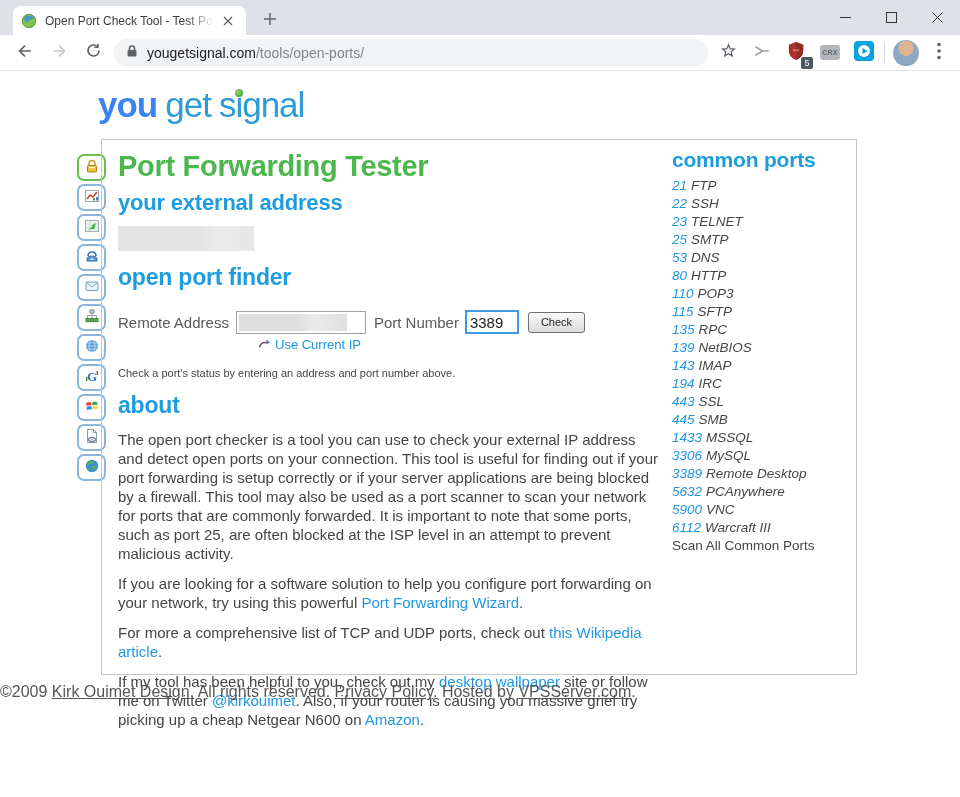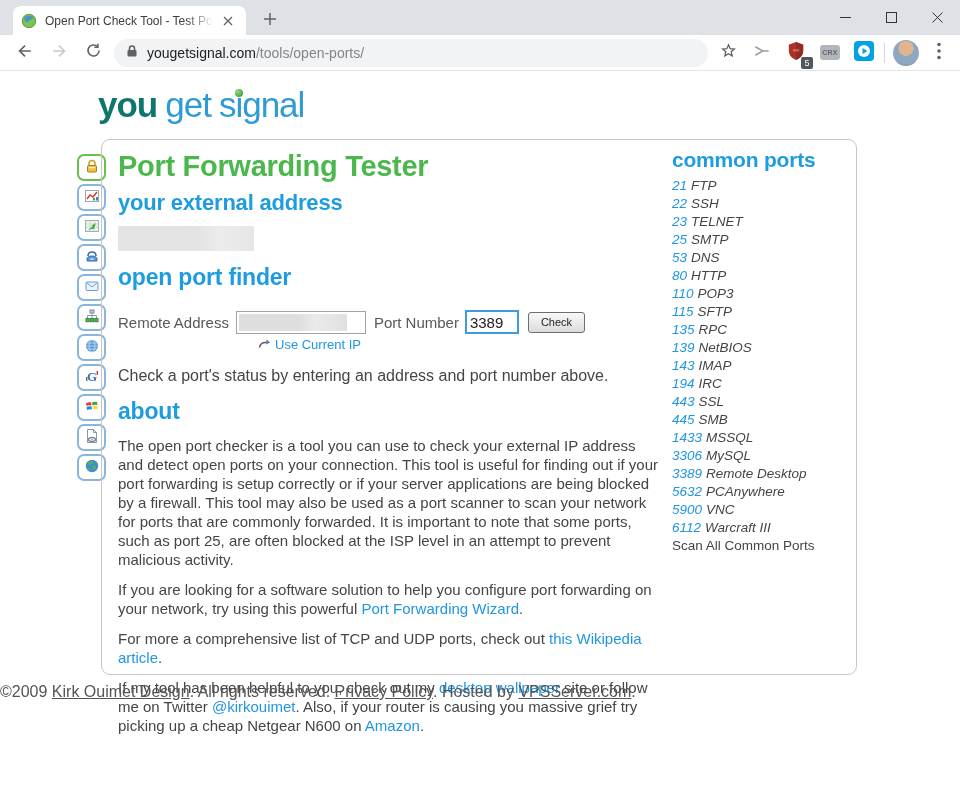--- a/index.html
+++ b/index.html
@@ -39,34 +39,34 @@
   .crx-box { background:#b2b6ba; color:#62676c; font-size:7px; font-weight:bold; letter-spacing:0.3px;
     border-radius:3px; padding:4px 2px; }
   .tb-divider { width:1px; height:20px; background:#d4d7da; margin:0 6px; flex:0 0 auto; }
   .avatar { width:26px; height:26px; border-radius:50%; margin-left:2px; cursor:pointer; flex:0 0 auto;
     background:radial-gradient(circle at 50% 32%, #e0b48e 0 34%, #8fa8c2 35% 70%, #55718f 100%); }
 
   
   .page { position:relative; width:960px; height:725px; background:#fff; }
 
   .logo { position:absolute; left:98px; top:14px; font-size:35px; letter-spacing:-1px; white-space:nowrap; }
-  .logo-you { font-weight:bold; color:#0f766e; }
+  .logo-you { font-weight:bold; color:#3b82f6; }
   .logo-get { color:#2e9ad6; margin-left:8px; }
   .logo-signal { color:#2e9ad6; margin-left:8px; position:relative; }
   .logo-signal::before { content:""; position:absolute; left:16px; top:4px; width:8px; height:8px;
     border-radius:50%; background:radial-gradient(circle at 35% 35%, #a6d66e, #4caf50 60%, #2e7d32);
     box-shadow:0 0 0 1px #fff; }
 
   .tool-sidebar { position:absolute; left:77px; top:83px; width:32px; }
   .side-item { width:29px; height:27px; border:2px solid #8ab6dc; border-radius:7px; background:#fff;
     margin-bottom:3px; display:flex; align-items:center; justify-content:center; cursor:pointer; }
   .side-item.active { border-color:#6abf4b; }
 
   .content-box { position:absolute; left:101px; top:68px; width:756px; height:536px;
-    border:1px solid #c6c6c6; border-radius:9px; }
+    border:1px solid #c6c6c6; border-radius:0; }
   .main-col { position:absolute; left:16px; top:2px; width:546px; }
   .h-green { font-size:29px; font-weight:600; color:#4cb74c; letter-spacing:-0.3px; margin-top:8px; }
   .h-blue { font-weight:600; color:#1e9ce0; letter-spacing:-0.2px; }
   .h-ext { font-size:22px; margin-top:7px; }
   .h-finder { font-size:23px; margin-top:13px; }
   .h-about { font-size:23px; margin-top:13px; }
   .blur-ip { margin-top:10px; width:136px; height:25px;
     background:linear-gradient(90deg,#e4e4e4 0 60%, #ececec 75%, #e6e6e6); }
 
   .form-row { margin-top:19px; display:flex; align-items:center; font-size:15px; color:#585858; }
@@ -78,21 +78,21 @@
     background:linear-gradient(90deg,#dedede 0 55%, #eaeaea 70%, #e0e0e0); pointer-events:none; }
   .port-label { margin-left:8px; }
   .input-port { width:54px; height:24px; border:2px solid #3d9be2; font-size:15px; color:#222;
     padding:0 3px; margin-left:6px; outline:none; }
   .check-btn { margin-left:9px; font-size:11px; color:#222; padding:3px 12px 4px;
     background:linear-gradient(#f9f9f9,#dcdcdc); border:1px solid #6f6f6f; border-radius:3px; cursor:pointer;
     font-family:"Liberation Sans", sans-serif; }
   .use-ip { margin:3px 0 0 140px; font-size:13px; color:#2196e0; display:flex; align-items:center;
     gap:4px; cursor:pointer; width:max-content; }
 
-  .hint { margin-top:15px; font-size:16px; color:#454545; }
+  .hint { margin-top:15px; font-size:11px; color:#454545; }
   .apara { margin-top:11px; font-size:15px; line-height:19px; color:#454545; }
   .plink { color:#2196e0; text-decoration:none; cursor:pointer; }
 
   .ports-col { position:absolute; left:570px; top:6px; width:180px; }
   .ports-heading { font-size:21px; margin-top:2px; }
   .ports-list { margin-top:5px;font-style:italic; }
   .port-item { font-size:13.5px; line-height:18px; color:#454545; cursor:pointer; }
   .port-num { color:#2196e0; }
   .port-name { margin-left:4px; }
   .scan-all { font-size:13.5px; line-height:18px; color:#454545; cursor:pointer; }

